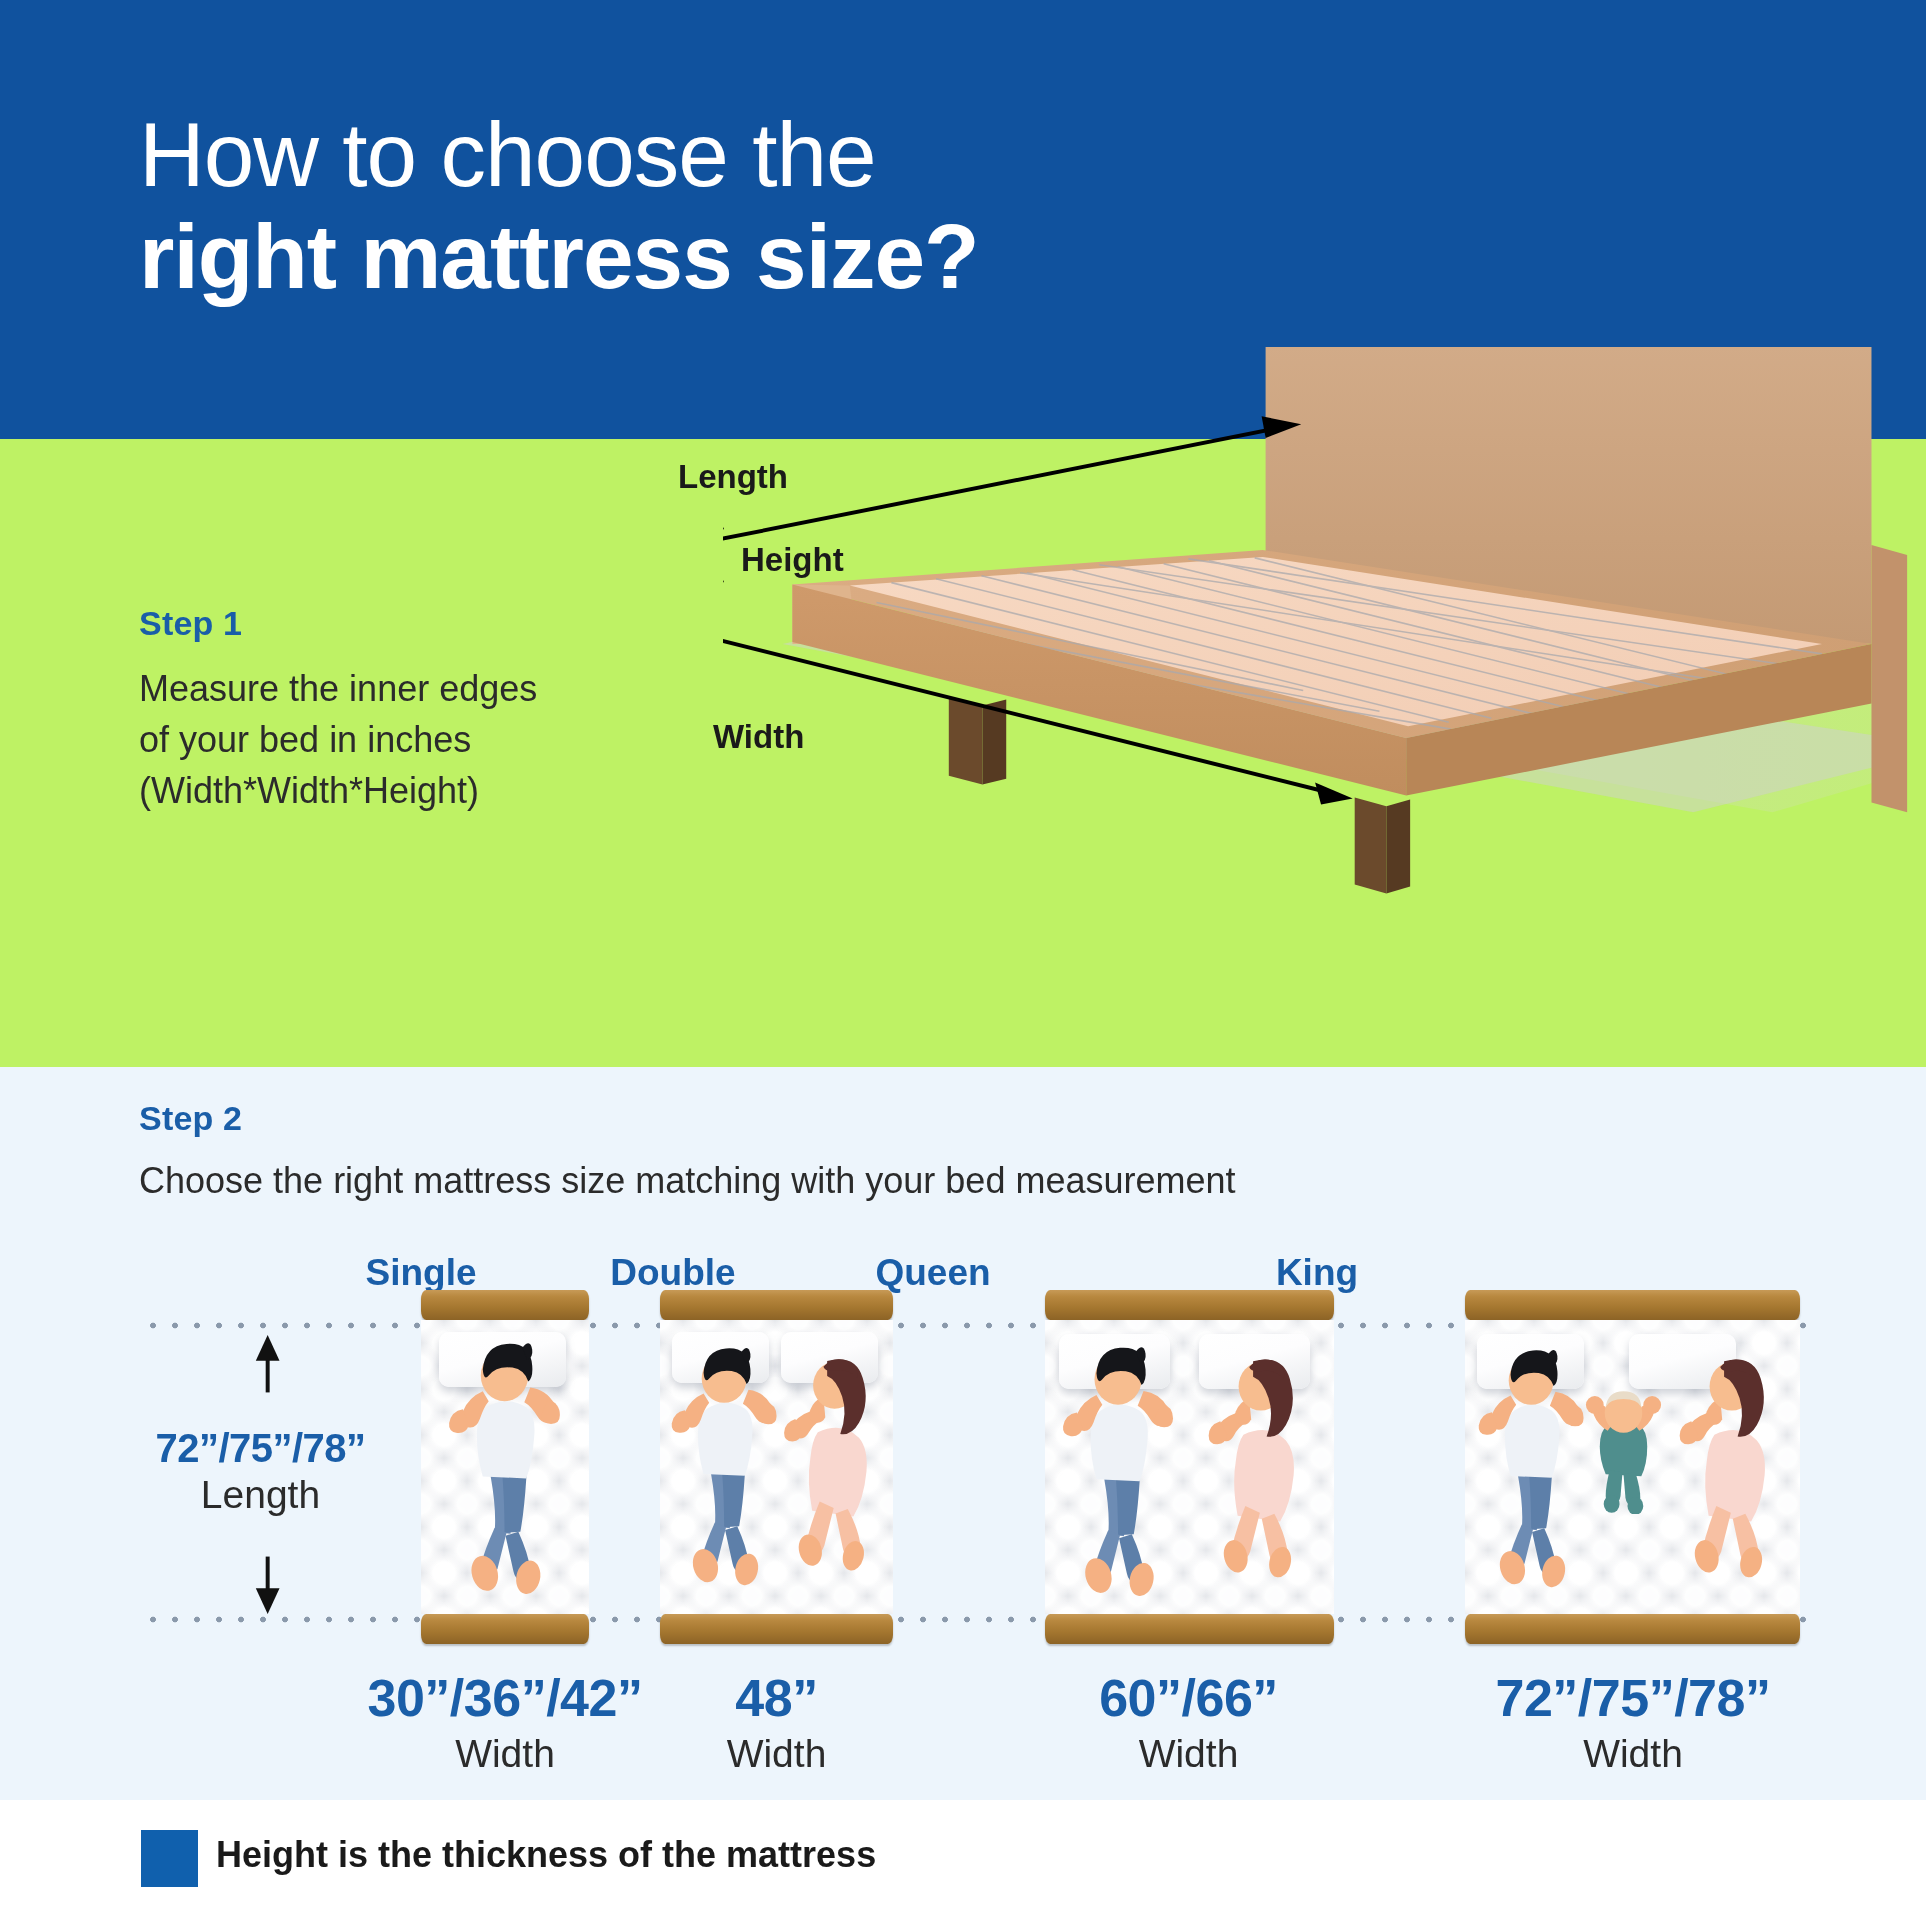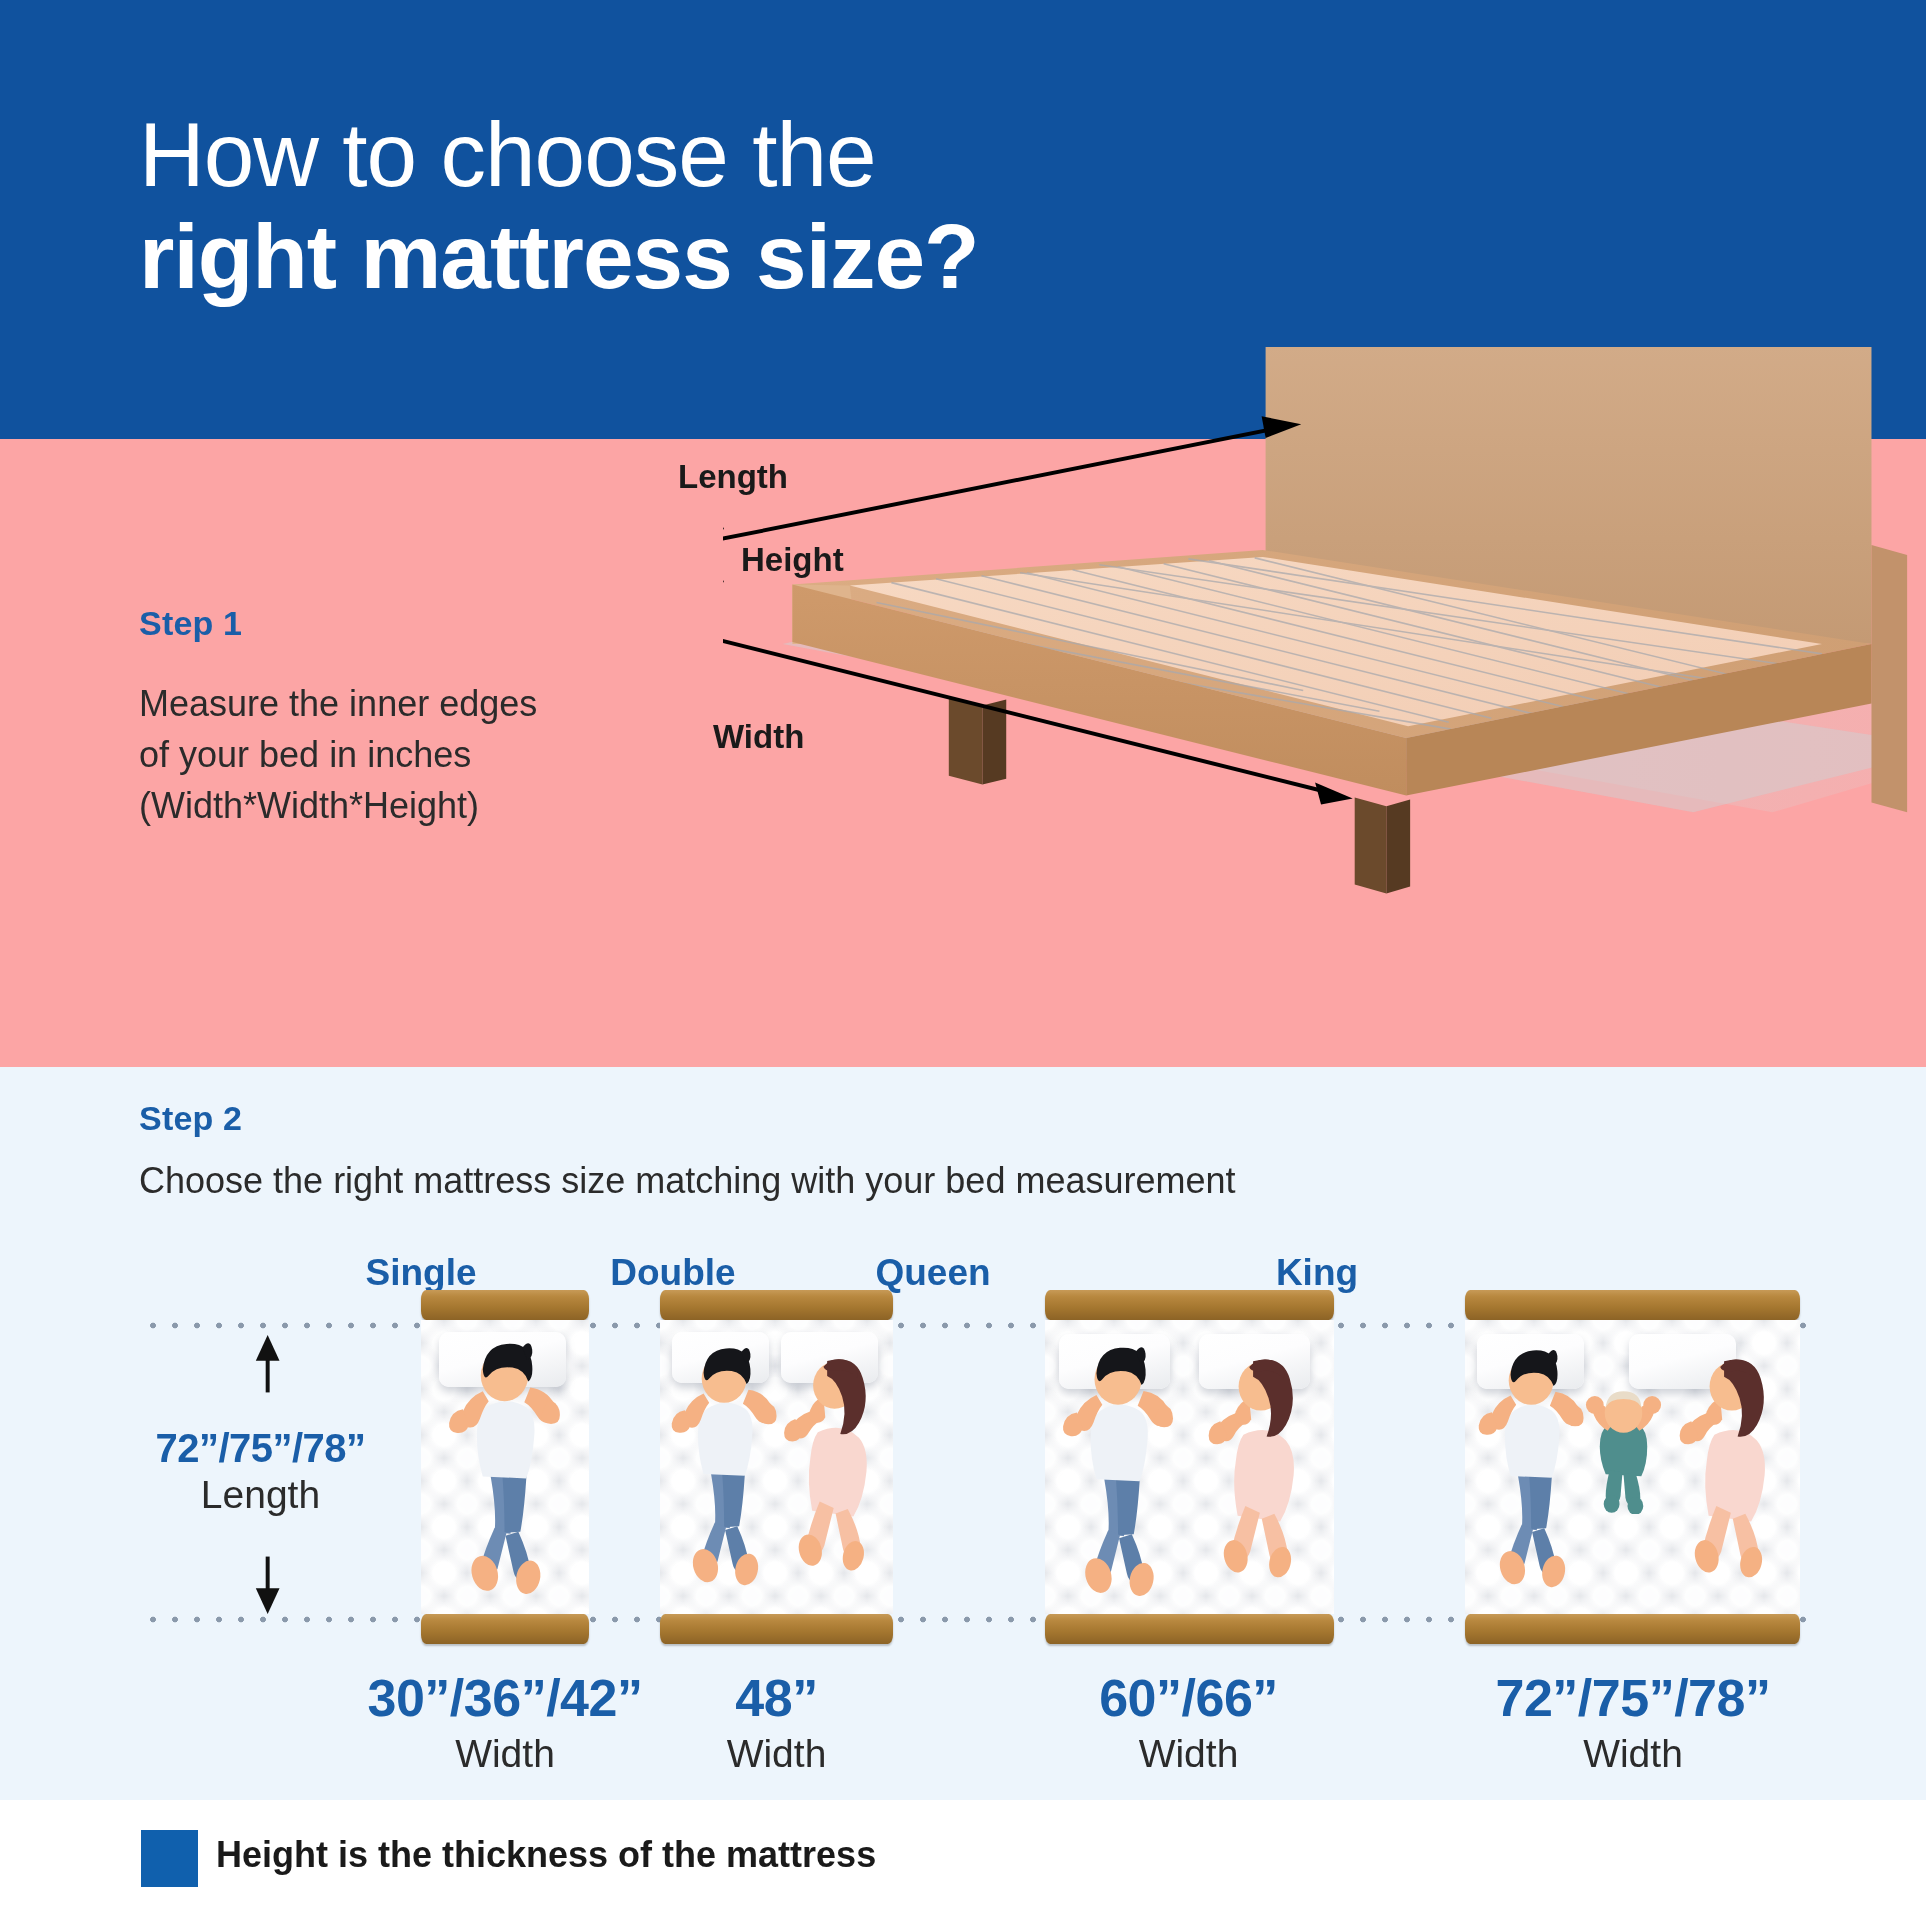--- a/index.html
+++ b/index.html
@@ -2,21 +2,21 @@
 <html><head>
 <meta charset="utf-8">
 <style>
   * { box-sizing: border-box; margin: 0; padding: 0; }
   html, body {
     width: 1927px; height: 1927px;
     font-family: "Liberation Sans", sans-serif;
     background: #ffffff;
     overflow: hidden;
   }
-  .page { position: relative; width: 1927px; height: 1454px; background:#fca5a5; }
+  .page { position: relative; width: 1927px; height: 1454px; background:#bef264; }
 
   
   .header {
     position: absolute; left:0; top:0; width:1927px; height:439px;
     background:#10529e; overflow:visible;
   }
   .title-block {
     position:absolute; left:139px; top:104px; color:#ffffff;
   }
   .title-line1 {
@@ -27,21 +27,21 @@
     font-size:91px; font-weight:700; letter-spacing:-1px; line-height:1.12;
     color:#ffffff; white-space:nowrap; 
   }
 
   
   .step1-block { position:absolute; left:139px; top:604px; width:465px; }
   .step-label {
     color:#1a5ea8; font-weight:700; font-size:34px; letter-spacing:0.2px;
   }
   .step1-body {
-    margin-top:35px; color:#2b2b2b; font-size:36px; line-height:1.42;
+    margin-top:20px; color:#2b2b2b; font-size:36px; line-height:1.42;
     font-weight:400;
   }
 
   
   .bed-wrap { position:absolute; left:723px; top:347px; width:1204px; height:693px; }
   .bed-svg { display:block; }
 
   .dim-label {
     position:absolute; font-weight:700; color:#1a1a1a; font-size:33px;
     white-space:nowrap;

